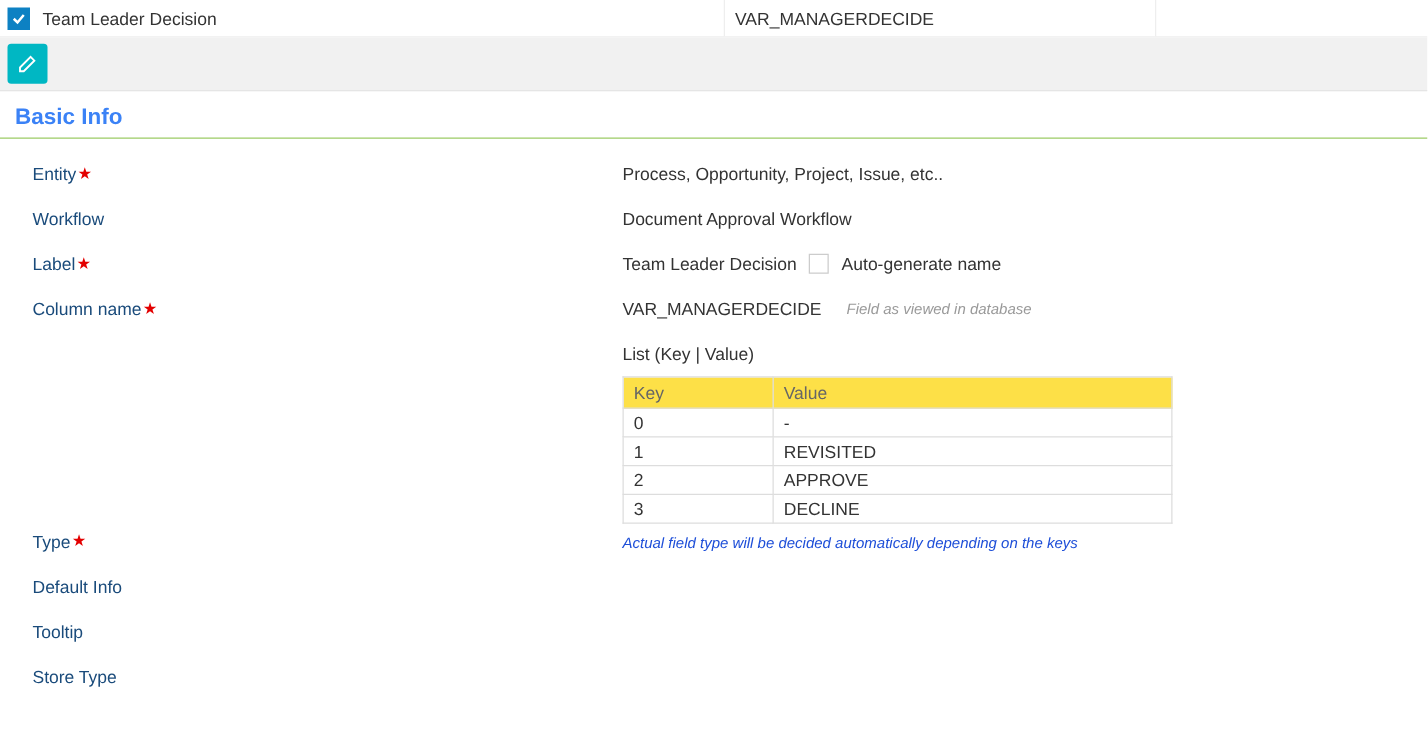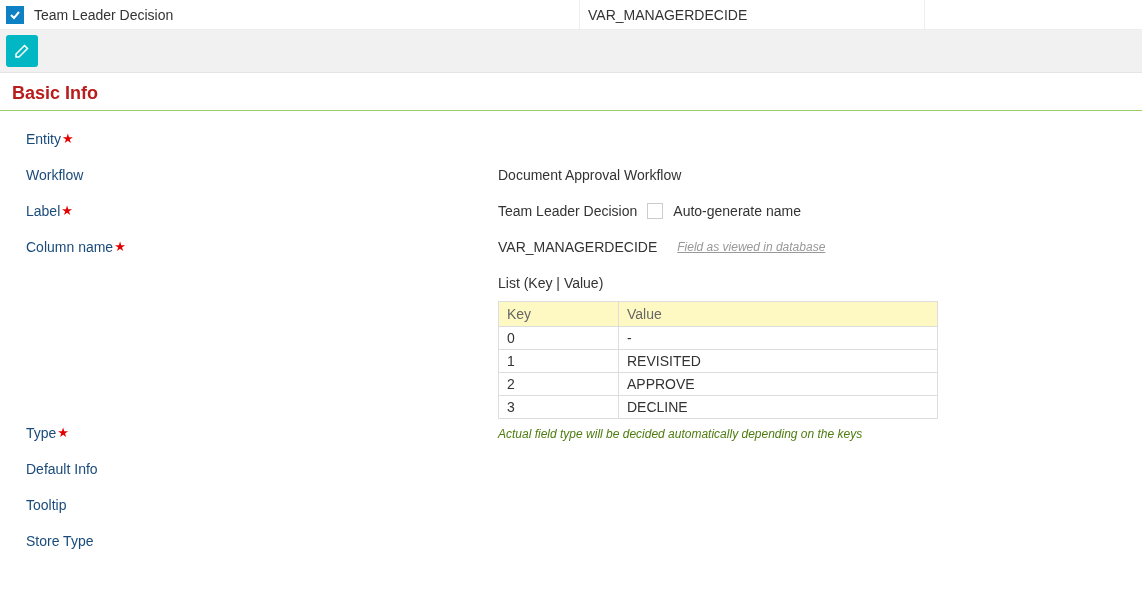--- a/index.html
+++ b/index.html
@@ -77,21 +77,21 @@
       justify-content: center;
     }
     .btn-edit svg {
       stroke: white;
       fill: none;
       stroke-width: 1.5;
     }
     .section-title {
       font-size: 18px;
       font-weight: 600;
-      color: #b91c1c;
+      color: #3b82f6;
       padding: 10px 12px 6px 12px;
       border-bottom: 1px solid #9CCC65;
     }
     .form-body {
       padding: 10px 0 10px 0;
     }
     .form-row {
       display: flex;
       padding: 10px 0;
     }
@@ -118,55 +118,54 @@
     }
     .form-value-col {
       flex: 1;
       color: #333;
       font-size: 14px;
     }
     .hint {
       color: #999;
       font-size: 12px;
       font-style: italic;
-      text-decoration: underline;
     }
     .empty-checkbox {
       width: 16px;
       height: 16px;
       border: 1px solid #ccc;
       display: inline-block;
     }
     .kv-table {
       border-collapse: collapse;
       width: 440px;
       margin-top: 6px;
     }
     .kv-table th {
       text-align: left;
       font-weight: normal;
       color: #666;
-      background: #fef9c3;
+      background: #fde047;
       padding: 4px 8px;
       border: 1px solid #ddd;
       font-size: 14px;
     }
     .kv-table td {
       padding: 3px 8px;
       border: 1px solid #ddd;
       font-size: 14px;
     }
     .kv-table .col-key {
       width: 120px;
     }
     .table-wrapper {
       margin-top: 10px;
     }
     .table-hint {
-      color: #4d7c0f;
+      color: #1d4ed8;
       font-size: 12px;
       font-style: italic;
       margin-top: 8px;
     }
   </style>
 </head>
 <body>
 
 <div class="top-row">
   <div class="checkbox-cell">
@@ -189,20 +188,21 @@
 </div>
 
 <div class="section-title">Basic Info</div>
 
 <div class="form-body">
 
   <div class="form-row">
     <div class="form-label">
       <span>Entity</span><span class="required">★</span>
     </div>
+    <div class="form-value">Process, Opportunity, Project, Issue, etc..</div>
   </div>
 
   <div class="form-row">
     <div class="form-label">Workflow</div>
     <div class="form-value">Document Approval Workflow</div>
   </div>
 
   <div class="form-row">
     <div class="form-label">
       <span>Label</span><span class="required">★</span>

